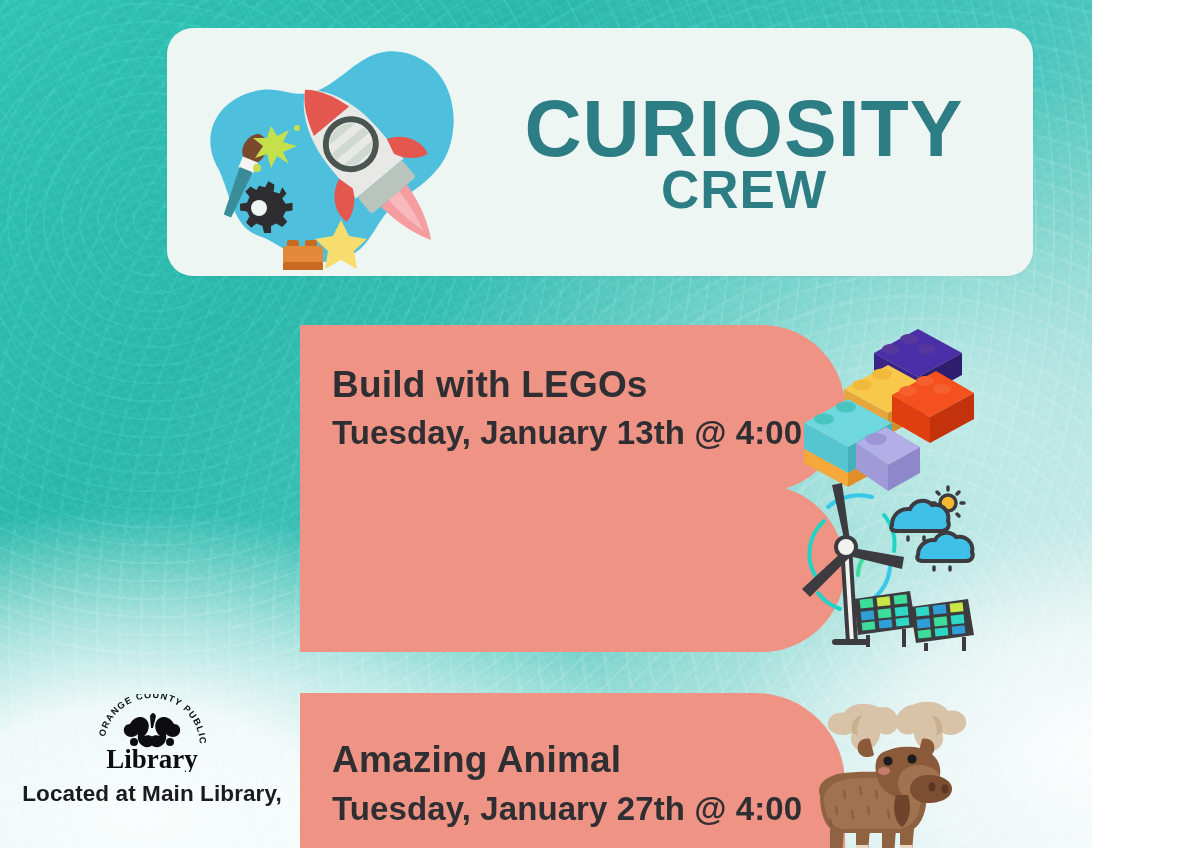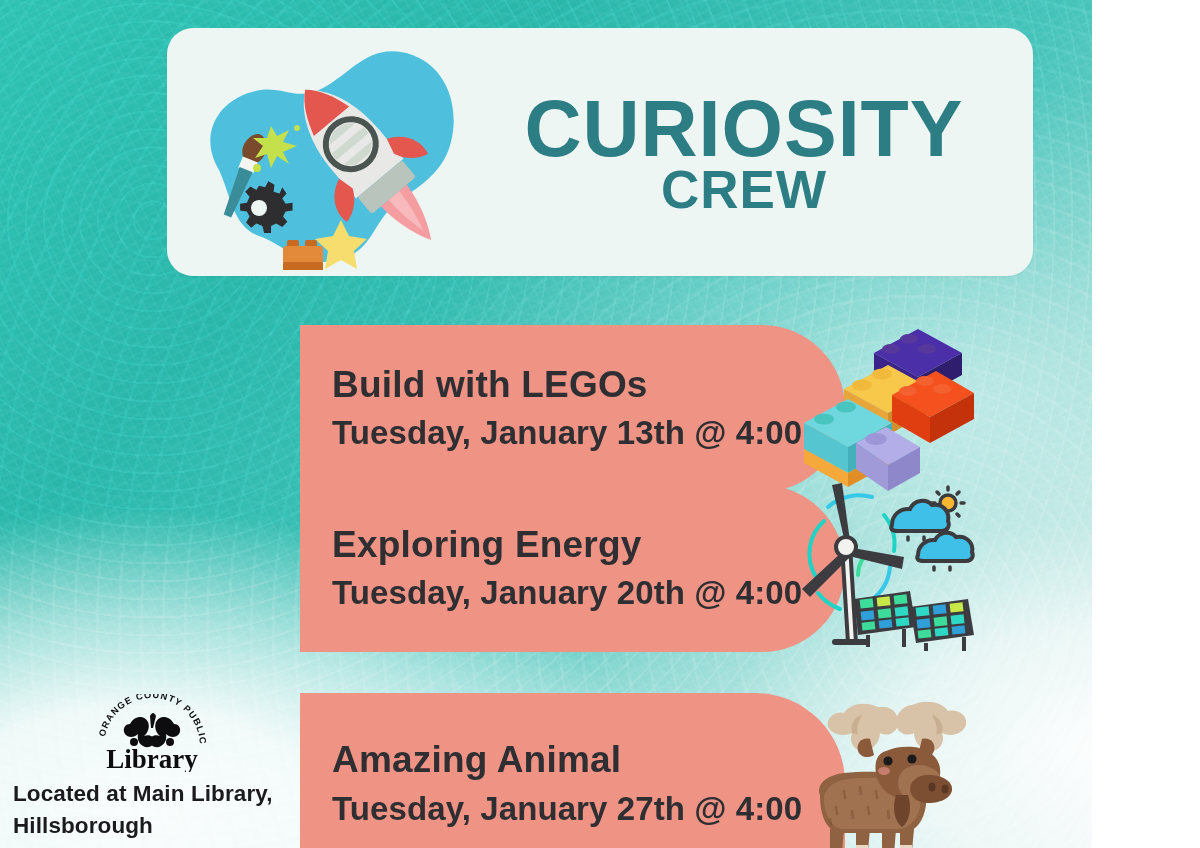--- a/index.html
+++ b/index.html
@@ -130,20 +130,21 @@
 
   
   .footer{
     position:absolute;
     left:8px; top:694px; width:288px;
     display:flex; flex-direction:column; align-items:center;
   }
   .logo{ width:124px; height:78px; position:relative; }
   .footer-text{
     margin-top:6px;
+    text-align:center;
     color:#1b1b1f;
     font-weight:bold;
     font-size:22.5px;
     line-height:1.42;
     letter-spacing:.1px;
     width:278px;
   }
 </style>
 </head>
 <body>
@@ -259,24 +260,20 @@
       <g>
         <path d="M60 116 L90 100 L124 120 L92 138 Z" fill="#b3aee8"></path>
         <path d="M60 116 L92 138 L92 164 L60 142 Z" fill="#a09ad9"></path>
         <path d="M92 138 L124 120 L124 146 L92 164 Z" fill="#8e87c9"></path>
         <ellipse cx="80" cy="112" rx="11" ry="6" fill="#9d96d6"></ellipse>
       </g>
     </svg>
   </div>
 
   <div class="event-row row-2">
-    <div class="event-body">
-      <div class="event-title">Exploring Energy</div>
-      <div class="event-date">Tuesday, January 20th @ 4:00</div>
-    </div>
     <svg class="event-art art-energy" viewBox="0 0 182 172">
 
       <g fill="none" stroke-width="4" stroke-linecap="round">
         <path d="M18 96 A44 44 0 0 1 26 40" stroke="#1fd3c6"></path>
         <path d="M30 26 A48 48 0 0 1 74 16" stroke="#35c8e8"></path>
         <path d="M86 34 A46 46 0 0 1 96 70" stroke="#1fd3c6"></path>
         <path d="M92 86 A46 46 0 0 1 72 120" stroke="#35c8e8"></path>
         <path d="M20 112 A50 50 0 0 0 42 128" stroke="#1fd3c6"></path>
         <path d="M60 94 A30 30 0 0 1 66 76" stroke="#3ddc9a"></path>
       </g>
@@ -462,17 +459,16 @@
         <path d="M84 30 C80 22 70 20 66 28 C64 33 66 39 70 42 C65 40 60 42 60 47 C60 52 66 55 71 52
                  C75 50 77 45 76 40 C80 44 86 44 89 40 C92 35 89 30 84 30 Z"></path>
         <circle cx="44" cy="48" r="4"></circle>
         <circle cx="80" cy="48" r="4"></circle>
         <path d="M60 22 C62 18 64 18 66 22 L63 34 L61 34 Z"></path>
       </g>
       <text x="62" y="74" text-anchor="middle" font-family="'Liberation Serif', serif" font-size="27" font-weight="bold" fill="#0d0d0f">Library</text>
     </svg>
     <div class="footer-text">
       <div>Located at Main Library,</div>
-      <div>Hillsborough</div>
     </div>
   </div>
 
 </div>
 
 </body></html>

